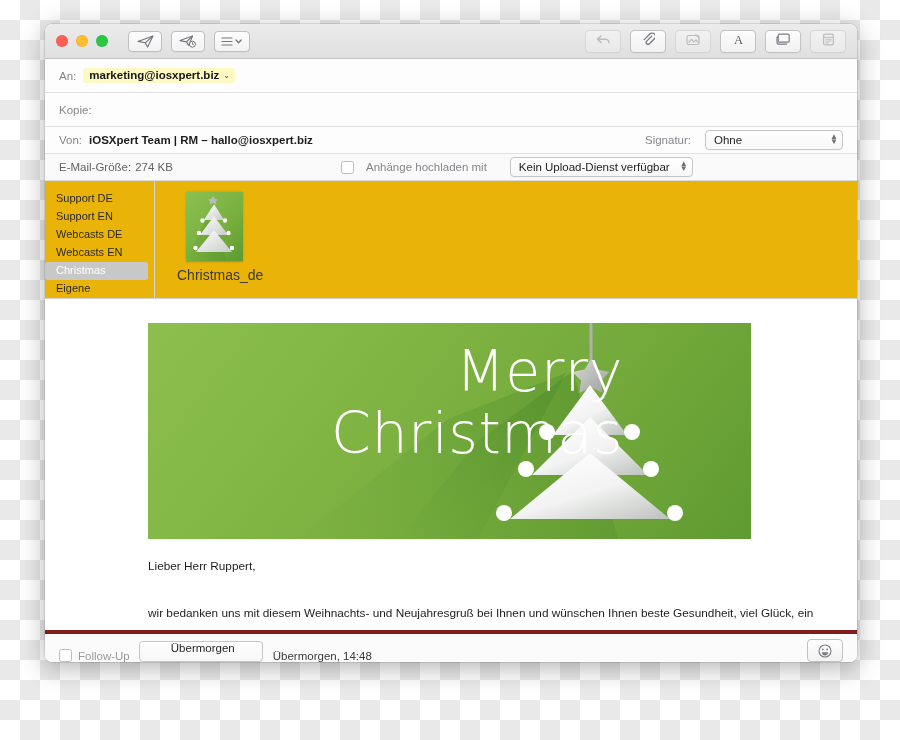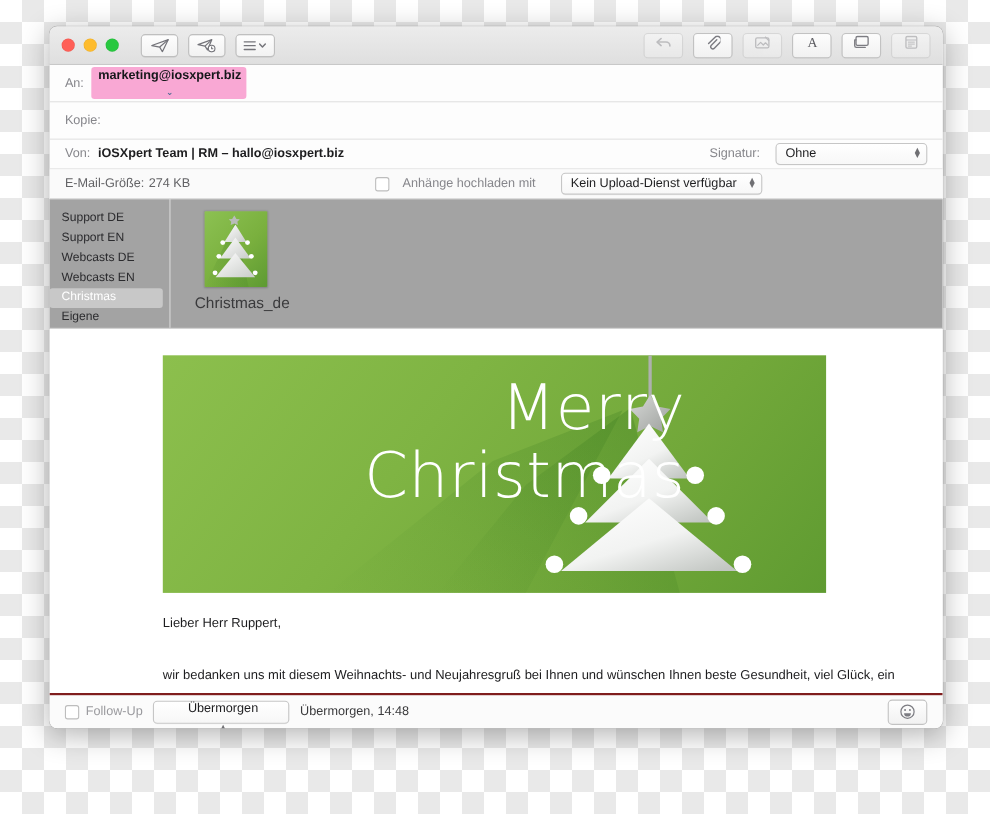--- a/index.html
+++ b/index.html
@@ -56,23 +56,23 @@
   
   .hdr{flex:0 0 auto;background:#fdfdfd;}
   .row{
     height:34px;display:flex;align-items:center;padding:0 14px;
     border-bottom:.5px solid #e2e2e2;position:relative;box-sizing:border-box;
   }
   .row.tall{height:27px;}
   .lbl{color:#86868b;font-size:11.5px;margin-right:7px;white-space:nowrap;}
   .val{color:#1d1d1f;font-size:11.5px;font-weight:bold;}
   .token{
-    background:#f9a8d4;border-radius:3px;padding:1.5px 5px 2px 6px;
+    background:#fef9c3;border-radius:3px;padding:1.5px 5px 2px 6px;
     font-size:11.5px;color:#15171a;font-weight:bold;display:inline-flex;
-    align-items:center;gap:4px;flex-direction:column;
+    align-items:center;gap:4px;
   }
   .token .chev{font-size:8px;color:#4a6a93;}
   .lbl-plain{color:#636366;font-size:11.5px;}
 
   .badge{
     position:absolute;right:14px;top:3px;width:34px;height:19px;border-radius:4px;
     background:linear-gradient(to bottom,#3b96f5,#2a81e8);
     display:flex;align-items:center;justify-content:center;
     box-shadow:0 .5px 1px rgba(0,0,0,.2);
   }
@@ -84,21 +84,21 @@
     font-size:11.5px;color:#1d1d1f;box-shadow:0 .5px .5px rgba(0,0,0,.05);
   }
   .popup .stepper{display:flex;flex-direction:column;line-height:.62;color:#6f6f73;font-size:8px;}
   .size-row{height:27px;display:flex;align-items:center;padding:0 14px;
             border-bottom:.5px solid #dcdcdc;background:#fafafa;box-sizing:border-box;position:relative;}
   .upload{position:absolute;left:296px;display:flex;align-items:center;gap:12px;}
   .cbx{width:11px;height:11px;border:.5px solid #bdbdbd;border-radius:2.5px;background:#fff;}
 
   
   .picker{
-    flex:0 0 108px;display:flex;background:#a3a3a3;
+    flex:0 0 108px;display:flex;background:#eab308;
     border-bottom:.5px solid #d2d2d2;box-sizing:border-box;
   }
   .cat{
     width:110px;flex:0 0 110px;padding:9px 0 0 0;box-sizing:border-box;
     border-right:.5px solid #d7d7d7;
   }
   .cat-item{
     font-size:11px;color:#2b2b2e;padding:1px 0 2px 11px;margin:0 6px 0 0;
     border-radius:3px;line-height:15px;
   }
@@ -125,22 +125,22 @@
     font-size:57px;line-height:1.08;letter-spacing:.5px;text-align:right;
   }
   .merry .l2{display:block;font-size:57px;}
 
   .copy{position:absolute;left:103px;top:256px;right:40px;}
   .copy p{margin:0 0 20px 0;font-size:11.8px;color:#1d1d1f;line-height:1.95;}
   .copy p.greet{margin-bottom:24px;}
 
   
   .footer{
-    flex:0 0 32px;background:#fbfbfb;border-top:2px solid #7f1d1d;
-    display:flex;align-items:center;padding:0 14px;position:relative;box-sizing:border-box;
+    flex:0 0 32px;background:#fbfbfb;border-top:4px solid #7f1d1d;
+    display:flex;align-items:flex-end;padding:0 14px;position:relative;box-sizing:border-box;
   }
   .ftxt{font-size:11.5px;color:#9a9a9e;margin-left:6px;}
   .ftxt2{font-size:11.5px;color:#3a3a3c;margin-left:10px;}
   .emoji-btn{
     position:absolute;right:14px;width:34px;height:21px;border-radius:4px;
     background:linear-gradient(to bottom,#fefefe,#f2f2f2);border:.5px solid #c2c2c2;
     display:flex;align-items:center;justify-content:center;
   }
 </style>
 </head>

